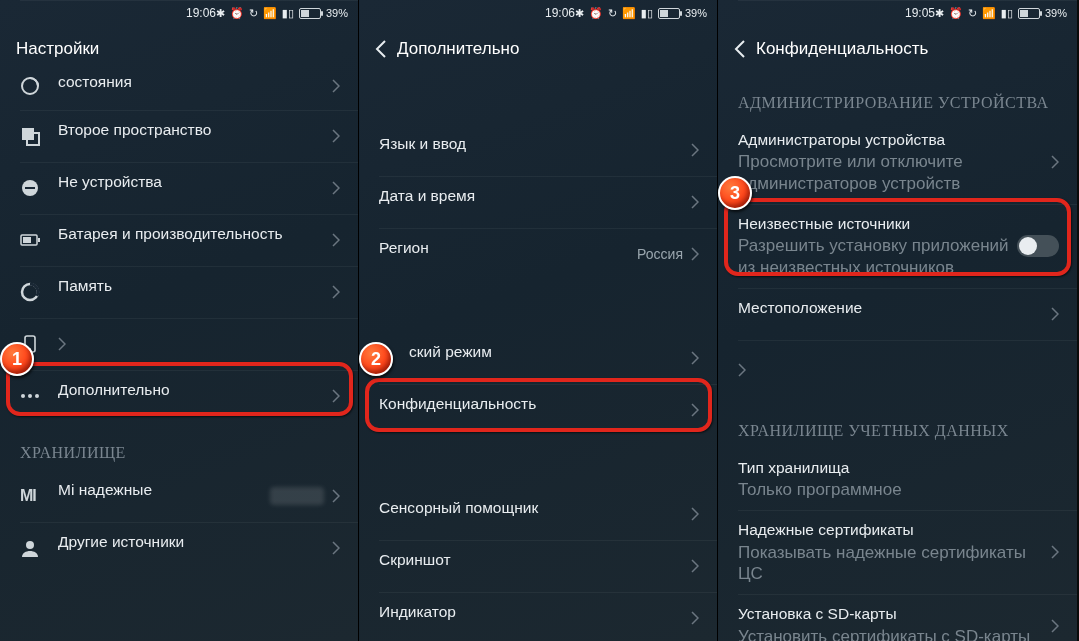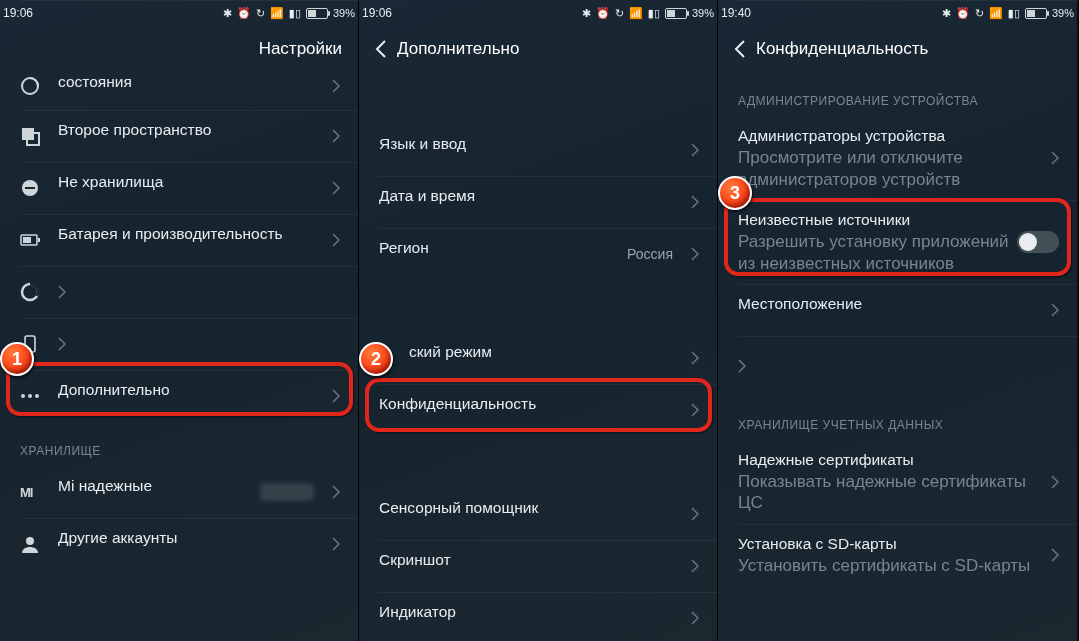--- a/index.html
+++ b/index.html
@@ -17,47 +17,48 @@
     background: linear-gradient(160deg, #1a2835 0%, #16242f 45%, #1c2830 100%);
     position: relative;
     border-right: 1px solid #000;
     overflow: hidden;
     color: #d9dee2;
   }
   .statusbar {
     height: 26px;
     display: flex;
     align-items: center;
-    padding: 0 3px;
+    padding: 0 10px;
     font-size: 12px;
     color: #e8edf0;
-    justify-content: space-between;
+    justify-content: flex-end;
   }
   .status-right { display: flex; align-items: center; gap: 5px; font-size: 11px; }
   .status-right svg, .status-right span.glyph { display: inline-block; }
   .titlebar {
     height: 46px;
     display: flex;
     align-items: center;
     padding: 0 16px;
     font-size: 17px;
     color: #fff;
     font-weight: 400;
   }
-  .titlebar.center { justify-content: flex-end; }
+  .titlebar.center { justify-content: flex-start; }
   .titlebar .back {
     width: 22px;
     display: flex;
     align-items: center;
   }
   .section-header {
     padding: 22px 20px 8px 20px;
     color: #7a8690;
-    font-size: 12px;
+    font-size: 16px;
     letter-spacing: .5px;
+    font-family: Liberation Serif, serif;
   }
   .row {
     display: flex;
     min-height: 52px;
     padding: 10px 18px 10px 20px;
     position: relative;
   }
   .row + .row::before,
   .row + .section-header::before {
     
@@ -85,21 +86,21 @@
   }
   .row .label-sub {
     font-size: 17px;
     color: #79858e;
     line-height: 1.25;
     margin-top: 2px;
   }
   .row .tail {
     display: flex;
     align-items: center;
-    gap: 18px;
+    gap: 8px;
   }
   .row .tail .value {
     font-size: 14px;
     color: #9aa6ae;
   }
   .chevron svg { display:block; }
   .toggle {
     width: 42px; height: 22px;
     background: #445058;
     border-radius: 11px;
@@ -135,21 +136,21 @@
     box-shadow: 1px 2px 3px rgba(0,0,0,.7), inset -2px -3px 4px rgba(0,0,0,.3);
     color: #fff;
     font-weight: 700;
     font-size: 18px;
     display: flex;
     align-items: center;
     justify-content: center;
     z-index: 50;
   }
   
-  .mi-logo { font-family: Arial; font-weight:700; font-size:13px; letter-spacing:-1px; color:#cfd6da;}
+  .mi-logo { font-family: Arial; font-weight:700; font-size:16px; letter-spacing:-1px; color:#cfd6da;}
   .battery {
     width: 22px; height: 11px; border:1px solid #cfd6da; border-radius:2px;
     position: relative; display:inline-block;
   }
   .battery::after{
     content:""; position:absolute; right:-3px; top:2px; width:2px; height:5px; background:#cfd6da; border-radius:1px;
   }
   .battery .fill{ position:absolute; left:1px; top:1px; bottom:1px; width:38%; background:#cfd6da;}
 </style>
 </head>
@@ -209,21 +210,21 @@
   </div>
 
   <div class="row">
     <div class="icon">
       <svg width="20" height="20">
           <circle cx="10" cy="10" r="8" fill="#cfd6da"></circle>
           <rect x="5" y="9" width="10" height="2" fill="#1a2835"></rect>
         </svg>
     </div>
     <div class="labelblock">
-        <div class="label-main">Не хранилища</div>
+        <div class="label-main">Не устройства</div>
       </div>
     <div class="tail chevron">
         <svg width="8" height="14">
           <path d="M1 1l6 6-6 6" fill="none" stroke="#6b7680" stroke-width="1.5"></path>
         </svg>
       </div>
   </div>
 
   <div class="row">
     <div class="icon">
@@ -243,20 +244,23 @@
       </div>
   </div>
 
   <div class="row">
     <div class="icon">
       <svg width="20" height="20">
           <circle cx="10" cy="10" r="8" fill="none" stroke="#cfd6da" stroke-width="2.5"></circle>
           <path d="M10 2a8 8 0 0 1 6.9 12" fill="none" stroke="#1a2835" stroke-width="3"></path>
         </svg>
     </div>
+    <div class="labelblock">
+        <div class="label-main">Память</div>
+      </div>
     <div class="tail chevron">
         <svg width="8" height="14">
           <path d="M1 1l6 6-6 6" fill="none" stroke="#6b7680" stroke-width="1.5"></path>
         </svg>
       </div>
   </div>
 
   <div class="row">
     <div class="icon">
       <svg width="20" height="20">
@@ -309,21 +313,21 @@
   </div>
 
   <div class="row">
     <div class="icon">
       <svg width="20" height="20">
           <circle cx="10" cy="7" r="4" fill="#cfd6da"></circle>
           <path d="M2 19c0-4 4-6 8-6s8 2 8 6" fill="#cfd6da"></path>
         </svg>
     </div>
     <div class="labelblock">
-        <div class="label-main">Другие аккаунты</div>
+        <div class="label-main">Другие источники</div>
       </div>
     <div class="tail chevron">
         <svg width="8" height="14">
           <path d="M1 1l6 6-6 6" fill="none" stroke="#6b7680" stroke-width="1.5"></path>
         </svg>
       </div>
   </div>
 
 
   <div class="highlight" style="top:362px;left:6px;width:347px;height:54px"></div>
@@ -449,21 +453,21 @@
   </div>
 
   <div class="highlight" style="top:378px;left:6px;width:347px;height:54px"></div>
   <div class="stepbadge" style="top:342px;left:0">
       <span>2</span>
     </div>
 </div>
 
 <div class="phone" style="border-right:none">
   <div class="statusbar">
-    <span>19:40</span>
+    <span>19:05</span>
     <span class="status-right">
       <span class="glyph">✱</span>
         <span class="glyph">⏰</span>
         <span class="glyph">↻</span>
         <span class="glyph">📶</span>
         <span class="glyph">▮▯</span>
       <span class="battery">
           <span class="fill"></span>
         </span>
       <span>39%</span>
@@ -518,20 +522,26 @@
   <div class="row" style="min-height:60px">
     <div class="tail chevron">
         <svg width="8" height="14">
           <path d="M1 1l6 6-6 6" fill="none" stroke="#6b7680" stroke-width="1.5"></path>
         </svg>
       </div>
   </div>
 
   <div class="section-header">ХРАНИЛИЩЕ УЧЕТНЫХ ДАННЫХ</div>
 
+  <div class="row" style="min-height:58px">
+    <div class="labelblock">
+      <div class="label-main">Тип хранилища</div>
+      <div class="label-sub">Только программное</div>
+    </div>
+  </div>
 
   <div class="row" style="min-height:58px">
     <div class="labelblock">
       <div class="label-main">Надежные сертификаты</div>
       <div class="label-sub">Показывать надежные сертификаты ЦС</div>
     </div>
     <div class="tail chevron">
         <svg width="8" height="14">
           <path d="M1 1l6 6-6 6" fill="none" stroke="#6b7680" stroke-width="1.5"></path>
         </svg>

